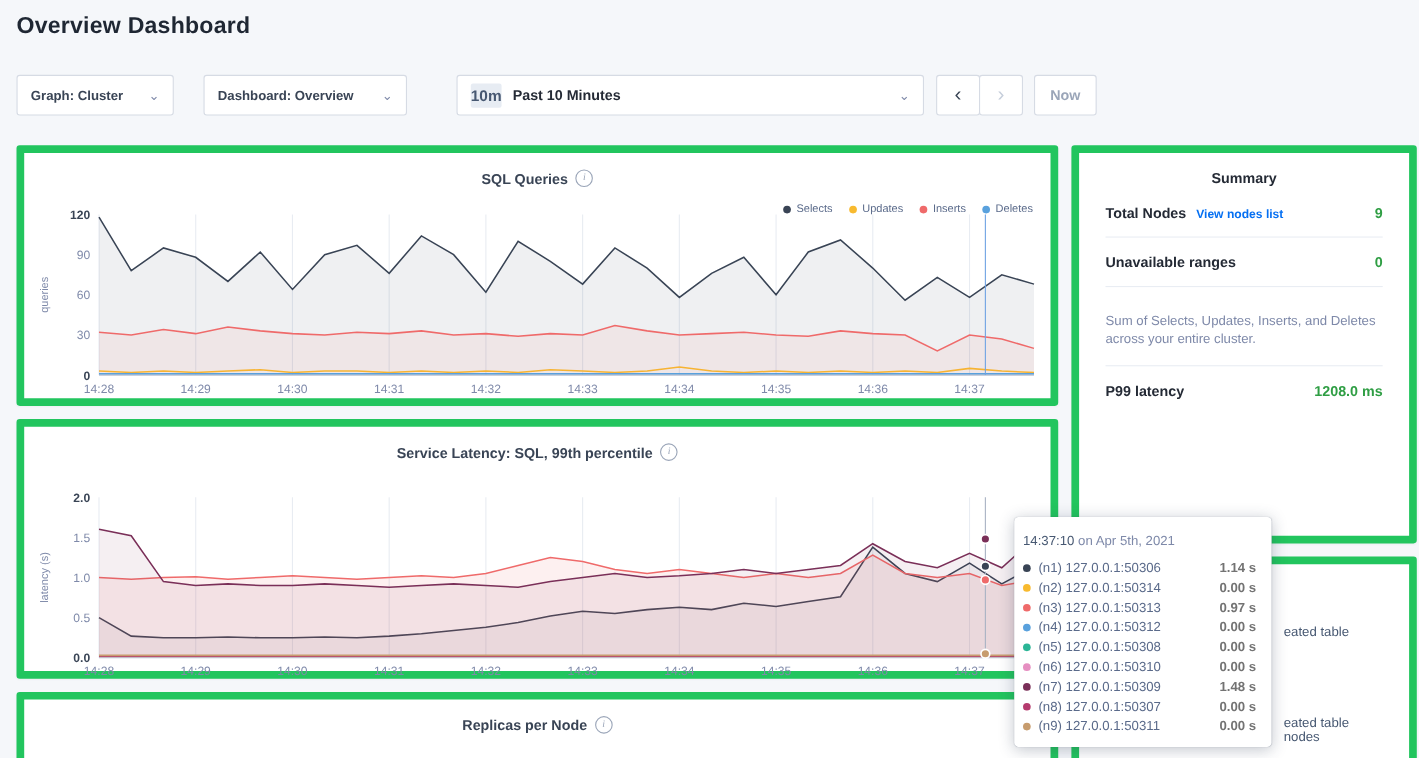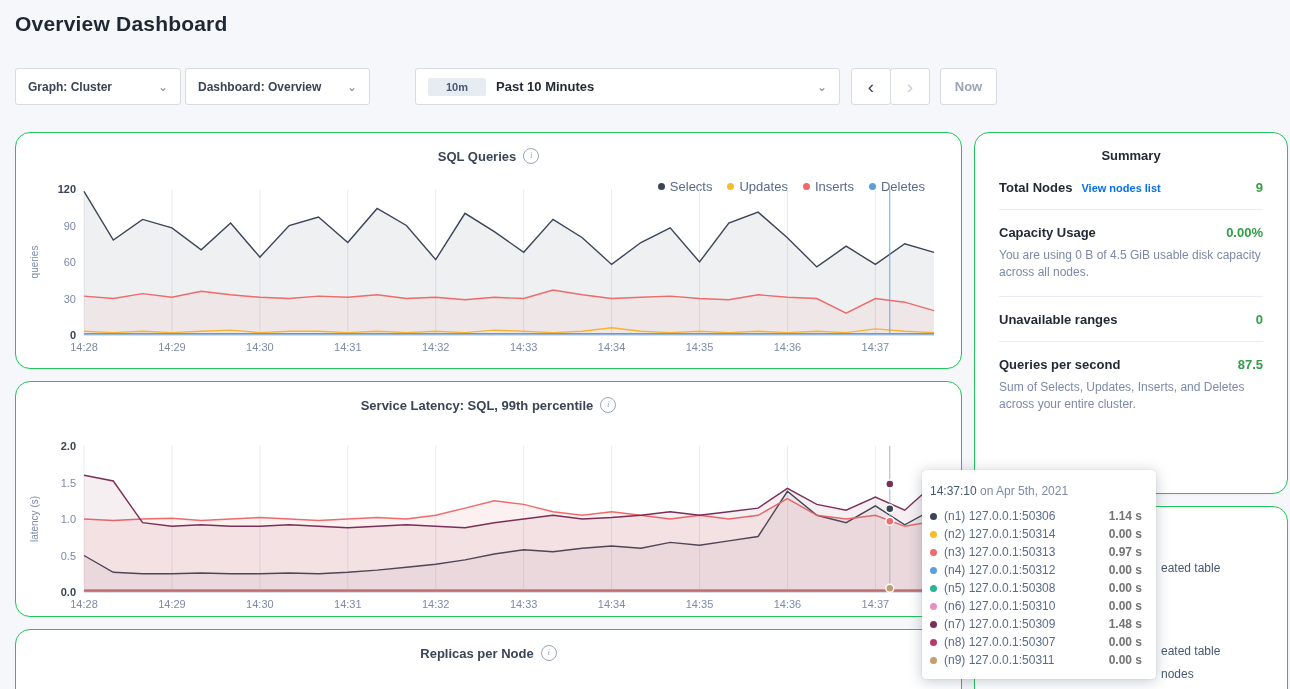--- a/index.html
+++ b/index.html
@@ -15,53 +15,53 @@
   }
   
   .dd{
     position:absolute;top:68px;height:37px;box-sizing:border-box;
     background:#fff;border:1px solid #d6dbe4;border-radius:3px;
     display:flex;align-items:center;padding:0 12px;
     font-size:12px;font-weight:bold;color:#394455;cursor:pointer;
   }
   .dd .chev{margin-left:auto;padding-left:10px;color:#7e89a9;font-size:12px;font-weight:normal;}
   .badge{
-    background:#e7ecf3;border-radius:2px;padding:3px 18px;margin-right:10px;
-    font-size:11px;font-weight:bold;color:#475872;
+    background:#e7ecf3;border-radius:2px;padding:3px 0;margin-right:10px;
+    font-size:14px;font-weight:bold;color:#475872;
   }
   .time-label{font-size:13px;font-weight:bold;color:#242a35;}
   .nav-btn,.now-btn{
     position:absolute;top:68px;height:37px;box-sizing:border-box;
     background:#fff;border:1px solid #d6dbe4;border-radius:3px;
     display:flex;align-items:center;justify-content:center;
     font-size:19px;color:#394455;cursor:pointer;padding:0;
     font-family:"Liberation Sans",sans-serif;
   }
   .nav-btn{width:40px;}
   .nav-btn.disabled{color:#c6cedb;cursor:default;}
   .now-btn{width:57px;font-size:13px;font-weight:bold;color:#9aa5b8;cursor:default;}
   
   .panel{
     position:absolute;box-sizing:border-box;background:#fff;
-    border:1px solid #22c55e;border-radius:15px;
+    border:7px solid #22c55e;border-radius:3px;
     box-shadow:0 1px 2px rgba(60,75,100,0.04);
   }
   .panel-header{
     display:flex;align-items:center;justify-content:center;gap:7px;
     padding-top:14px;height:18px;
   }
   .panel-title{font-size:13px;font-weight:bold;color:#394455;}
   .info-icon{
     width:14px;height:14px;border:1px solid #9aa5b8;border-radius:50%;
     color:#9aa5b8;font-size:9px;line-height:13px;text-align:center;
     font-family:"Liberation Serif",serif;font-style:italic;cursor:pointer;
   }
   .legend{
-    position:absolute;top:46px;right:36px;display:flex;gap:15px;
-    font-size:13px;color:#5a6a8a;
+    position:absolute;top:46px;right:16px;display:flex;gap:15px;
+    font-size:10px;color:#5a6a8a;
   }
   .legend-item{display:flex;align-items:center;gap:5px;cursor:pointer;}
   .legend .dot{width:7px;height:7px;border-radius:50%;display:inline-block;}
   .chart{position:relative;}
   .chart.sql{margin:16px 0 0 10px;}
   .chart.lat{margin:24px 0 0 10px;}
   
   .summary-title{
     text-align:center;font-size:13px;font-weight:bold;color:#242a35;
     padding:15px 0 2px 0;
@@ -72,41 +72,41 @@
   .sum-top{display:flex;align-items:baseline;}
   .sum-label{font-size:13px;font-weight:bold;color:#242a35;}
   .sum-link{margin-left:9px;font-size:11px;font-weight:bold;color:#0670f2;text-decoration:none;cursor:pointer;}
   .sum-value{margin-left:auto;font-size:13px;font-weight:bold;color:#2f9e44;}
   .sum-desc{margin-top:7px;font-size:12px;color:#7e89a9;line-height:1.45;}
   
   .events{overflow:hidden;}
   .event-frag{position:absolute;font-size:12px;color:#475872;white-space:nowrap;}
   .frag0{left:186px;top:54px;}
   .frag1{left:186px;top:137px;}
-  .frag2{left:186px;top:160px;}
+  .frag2{left:186px;top:150px;}
   
   .tooltip{
     position:absolute;left:922px;top:470px;width:234px;box-sizing:border-box;
     background:#fff;border-radius:4px;padding:14px 14px 10px 8px;z-index:30;
     box-shadow:0 2px 14px rgba(40,55,80,0.28), 0 0 1px rgba(40,55,80,0.3);
   }
   .tt-head{font-size:12px;margin-bottom:9px;}
   .tt-time{color:#475872;}
   .tt-date{color:#7e89a9;}
   .tt-row{display:flex;align-items:center;gap:7px;height:18px;font-size:12px;}
   .tt-dot{width:7px;height:7px;border-radius:50%;flex:none;}
   .tt-label{color:#5a6a8a;flex:1;white-space:nowrap;}
   .tt-value{font-weight:bold;color:#737373;margin-left:44px;}
 </style>
 </head>
 <body>
 
 <h1 class="page-title">Overview Dashboard</h1>
 
-<div class="dd" style="left:15px;width:166px;">
+<div class="dd" style="left:15px;width:143px;">
   <span>Graph: Cluster</span>
   <span class="chev">⌄</span>
 </div>
 <div class="dd" style="left:185px;width:185px;">
   <span>Dashboard: Overview</span>
   <span class="chev">⌄</span>
 </div>
 <div class="dd" style="left:415px;width:425px;">
   <span class="badge">10m</span>
   <span class="time-label">Past 10 Minutes</span>
@@ -248,37 +248,32 @@
   <div class="summary-rows">
       <div class="sum-row">
         <div class="sum-top">
           <span class="sum-label">Total Nodes</span>
           <a class="sum-link">View nodes list</a>
           <span class="sum-value">9</span>
         </div>
       </div>
       <div class="sum-row">
         <div class="sum-top">
-          <span class="sum-label">Capacity Usage</span>
-          <span class="sum-value">0.00%</span>
-        </div>
-        <div class="sum-desc">You are using 0 B of 4.5 GiB usable disk capacity across all nodes.</div>
-      </div>
-      <div class="sum-row">
-        <div class="sum-top">
           <span class="sum-label">Unavailable ranges</span>
           <span class="sum-value">0</span>
         </div>
       </div>
       <div class="sum-row">
+        <div class="sum-desc">Sum of Selects, Updates, Inserts, and Deletes across your entire cluster.</div>
+      </div>
+      <div class="sum-row">
         <div class="sum-top">
-          <span class="sum-label">Queries per second</span>
-          <span class="sum-value">87.5</span>
+          <span class="sum-label">P99 latency</span>
+          <span class="sum-value">1208.0 ms</span>
         </div>
-        <div class="sum-desc">Sum of Selects, Updates, Inserts, and Deletes across your entire cluster.</div>
       </div>
     </div>
 </aside>
 
 <aside class="panel events" style="left:974px;top:506px;width:314px;height:213px;">
     <span class="event-frag frag0">eated table</span>
     <span class="event-frag frag1">eated table</span>
     <span class="event-frag frag2">nodes</span>
   </aside>
 

